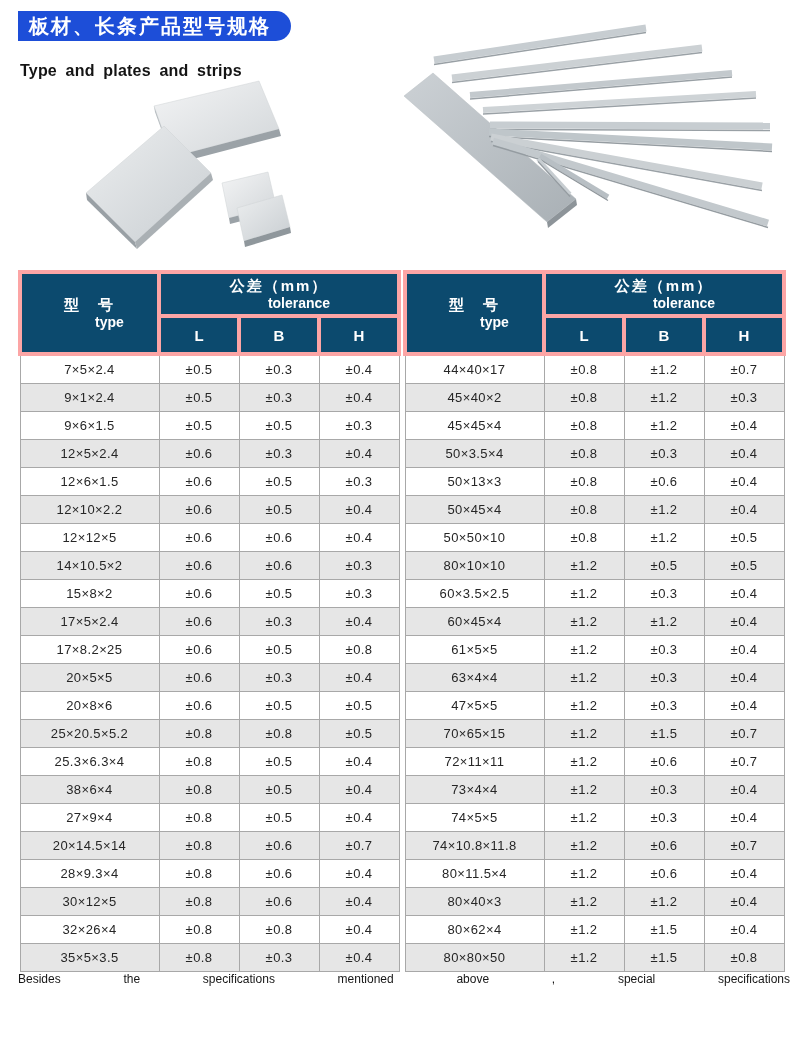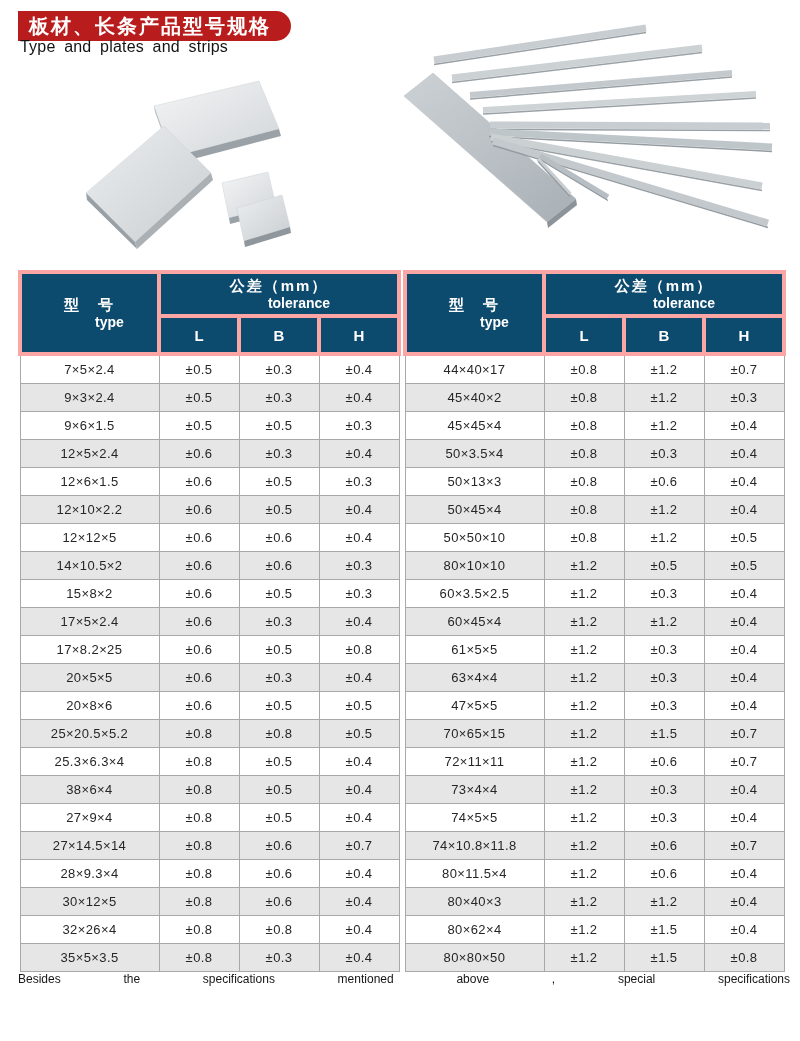--- a/index.html
+++ b/index.html
@@ -10,34 +10,34 @@
     background: #ffffff;
     font-family: "Liberation Sans", "DejaVu Sans", sans-serif;
     overflow: hidden;
   }
 
   
   .banner {
     position: absolute;
     left: 18px; top: 11px;
     height: 30px; line-height: 30px;
-    background: #b91c1c;
+    background: #1d4ed8;
     color: #ffffff;
     font-size: 20px;
     font-weight: bold;
     letter-spacing: 2px;
     padding: 0 20px 0 11px;
     border-radius: 0 15px 15px 0;
     white-space: nowrap;
   }
   .subtitle {
     position: absolute;
-    left: 20px; top: 38px;
+    left: 20px; top: 62px;
     font-size: 16px;
-    font-weight: normal;
+    font-weight: bold;
     color: #141414;
     word-spacing: 4px;
     letter-spacing: 0.2px;
   }
 
   
   .photo { position: absolute; }
   .photo.plates { left: 58px; top: 76px; }
   .photo.strips { left: 388px; top: 16px; }
 
@@ -201,21 +201,21 @@
       </tr>
     </thead>
     <tbody>
         <tr>
           <td>7×5×2.4</td>
           <td>±0.5</td>
           <td>±0.3</td>
           <td>±0.4</td>
         </tr>
         <tr>
-          <td>9×3×2.4</td>
+          <td>9×1×2.4</td>
           <td>±0.5</td>
           <td>±0.3</td>
           <td>±0.4</td>
         </tr>
         <tr>
           <td>9×6×1.5</td>
           <td>±0.5</td>
           <td>±0.5</td>
           <td>±0.3</td>
         </tr>
@@ -297,21 +297,21 @@
           <td>±0.5</td>
           <td>±0.4</td>
         </tr>
         <tr>
           <td>27×9×4</td>
           <td>±0.8</td>
           <td>±0.5</td>
           <td>±0.4</td>
         </tr>
         <tr>
-          <td>27×14.5×14</td>
+          <td>20×14.5×14</td>
           <td>±0.8</td>
           <td>±0.6</td>
           <td>±0.7</td>
         </tr>
         <tr>
           <td>28×9.3×4</td>
           <td>±0.8</td>
           <td>±0.6</td>
           <td>±0.4</td>
         </tr>

